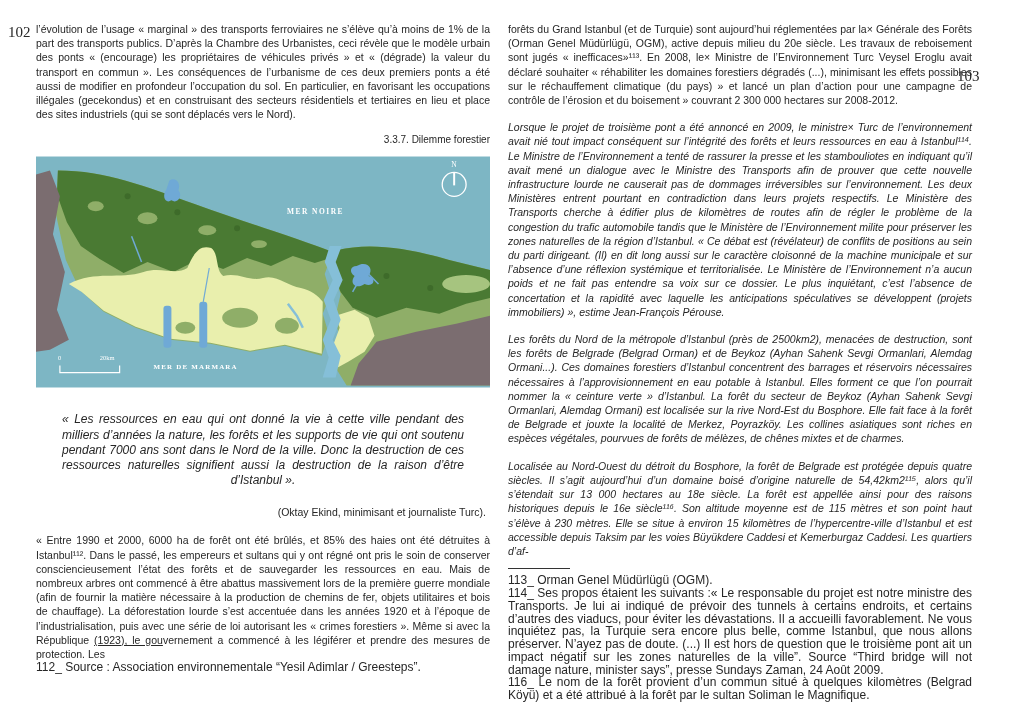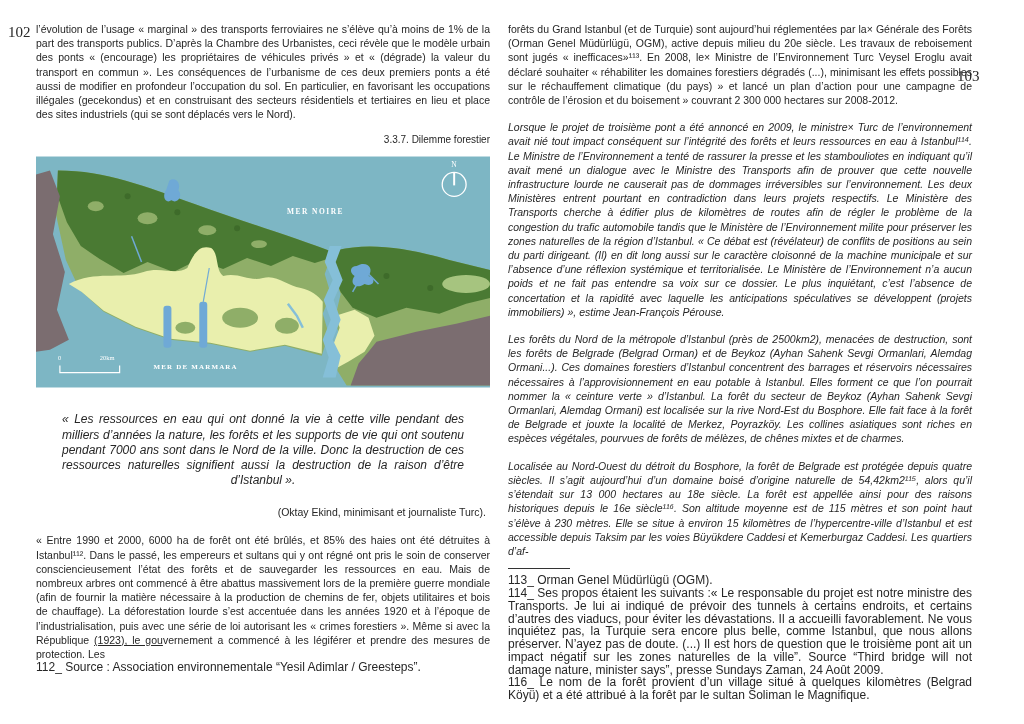--- a/index.html
+++ b/index.html
@@ -111,15 +111,15 @@
 <div class="page page-right">
   <p class="body">forêts du Grand Istanbul (et de Turquie) sont aujourd’hui réglementées par la× Générale des Forêts (Orman Genel Müdürlügü, OGM), active depuis milieu du 20e siècle. Les travaux de reboisement sont jugés « inefficaces»¹¹³. En 2008, le× Ministre de l’Environnement Turc Veysel Eroglu avait déclaré souhaiter « réhabiliter les domaines forestiers dégradés (...), minimisant les effets possibles sur le réchauffement climatique (du pays) » et lancé un plan d’action pour une campagne de contrôle de l’érosion et du boisement » couvrant 2 300 000 hectares sur 2008-2012.</p>
   <p class="body gap">Lorsque le projet de troisième pont a été annoncé en 2009, le ministre× Turc de l’environnement avait nié tout impact conséquent sur l’intégrité des forêts et leurs ressources en eau à Istanbul¹¹⁴. Le Ministre de l’Environnement a tenté de rassurer la presse et les stambouliotes en indiquant qu’il avait mené un dialogue avec le Ministre des Transports afin de prouver que cette nouvelle infrastructure lourde ne causerait pas de dommages irréversibles sur l’environnement. Les deux Ministères entrent pourtant en contradiction dans leurs projets respectifs. Le Ministère des Transports cherche à édifier plus de kilomètres de routes afin de régler le problème de la congestion du trafic automobile tandis que le Ministère de l’Environnement milite pour préserver les zones naturelles de la région d’Istanbul. « Ce débat est (révélateur) de conflits de positions au sein du parti dirigeant. (Il) en dit long aussi sur le caractère cloisonné de la machine municipale et sur l’absence d’une réflexion systémique et territorialisée. Le Ministère de l’Environnement n’a aucun poids et ne fait pas entendre sa voix sur ce dossier. Le plus inquiétant, c’est l’absence de concertation et la rapidité avec laquelle les anticipations spéculatives se développent (projets immobiliers) », estime Jean-François Pérouse.</p>
   <p class="body gap">Les forêts du Nord de la métropole d’Istanbul (près de 2500km2), menacées de destruction, sont les forêts de Belgrade (Belgrad Orman) et de Beykoz (Ayhan Sahenk Sevgi Ormanlari, Alemdag Ormani...). Ces domaines forestiers d’Istanbul concentrent des barrages et réservoirs nécessaires nécessaires à l’approvisionnement en eau potable à Istanbul. Elles forment ce que l’on pourrait nommer la « ceinture verte » d’Istanbul. La forêt du secteur de Beykoz (Ayhan Sahenk Sevgi Ormanlari, Alemdag Ormani) est localisée sur la rive Nord-Est du Bosphore. Elle fait face à la forêt de Belgrade et jouxte la localité de Merkez, Poyrazköy. Les collines asiatiques sont riches en espèces végétales, pourvues de forêts de mélèzes, de chênes mixtes et de charmes.</p>
   <p class="body gap">Localisée au Nord-Ouest du détroit du Bosphore, la forêt de Belgrade est protégée depuis quatre siècles. Il s’agit aujourd’hui d’un domaine boisé d’origine naturelle de 54,42km2¹¹⁵, alors qu’il s’étendait sur 13 000 hectares au 18e siècle. La forêt est appellée ainsi pour des raisons historiques depuis le 16e siècle¹¹⁶. Son altitude moyenne est de 115 mètres et son point haut s’élève à 230 mètres. Elle se situe à environ 15 kilomètres de l’hypercentre-ville d’Istanbul et est accessible depuis Taksim par les voies Büyükdere Caddesi et Kemerburgaz Caddesi. Les quartiers d’af-</p>
 
   <div class="fn-block">
     <hr class="fn-sep">
     <p class="footnote">113_ Orman Genel Müdürlügü (OGM).</p>
     <p class="footnote">114_ Ses propos étaient les suivants :« Le responsable du projet est notre ministre des Transports. Je lui ai indiqué de prévoir des tunnels à certains endroits, et certains d’autres des viaducs, pour éviter les dévastations. Il a accueilli favorablement. Ne vous inquiétez pas, la Turquie sera encore plus belle, comme Istanbul, que nous allons préserver. N’ayez pas de doute. (...) Il est hors de question que le troisième pont ait un impact négatif sur les zones naturelles de la ville”. Source “Third bridge will not damage nature, minister says”, presse Sundays Zaman, 24 Août 2009.</p>
-    <p class="footnote">116_ Le nom de la forêt provient d’un village situé à quelques kilomètres (Belgrad Köyü) et a été attribué à la forêt par le sultan Soliman le Magnifique.</p>
+    <p class="footnote">116_ Le nom de la forêt provient d’un commun situé à quelques kilomètres (Belgrad Köyü) et a été attribué à la forêt par le sultan Soliman le Magnifique.</p>
   </div>
 </div>
 
 </body></html>

